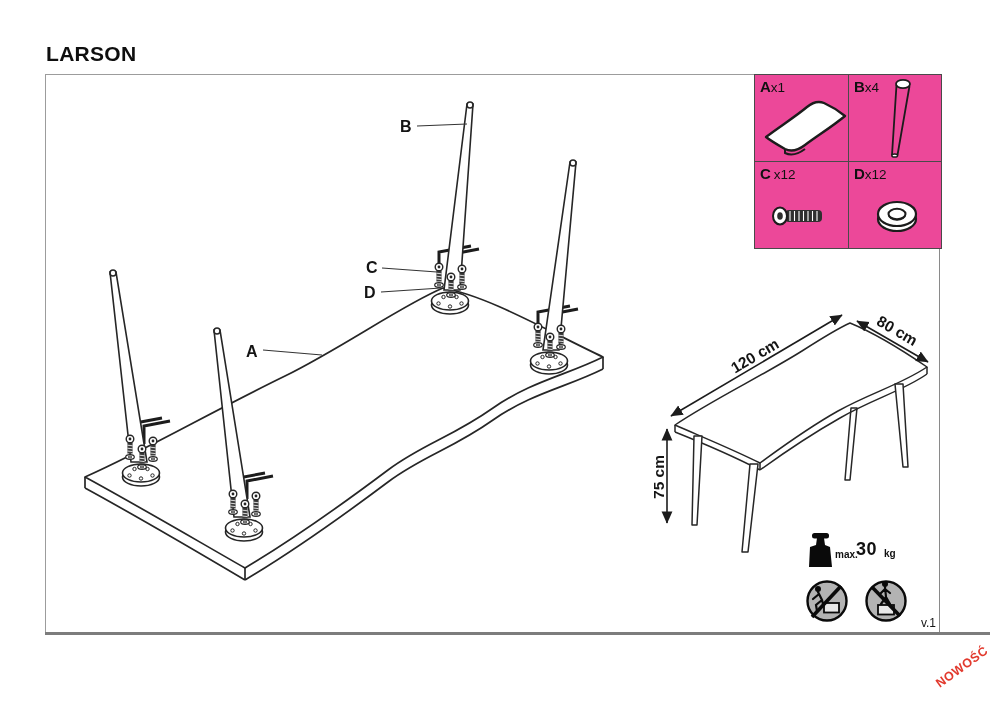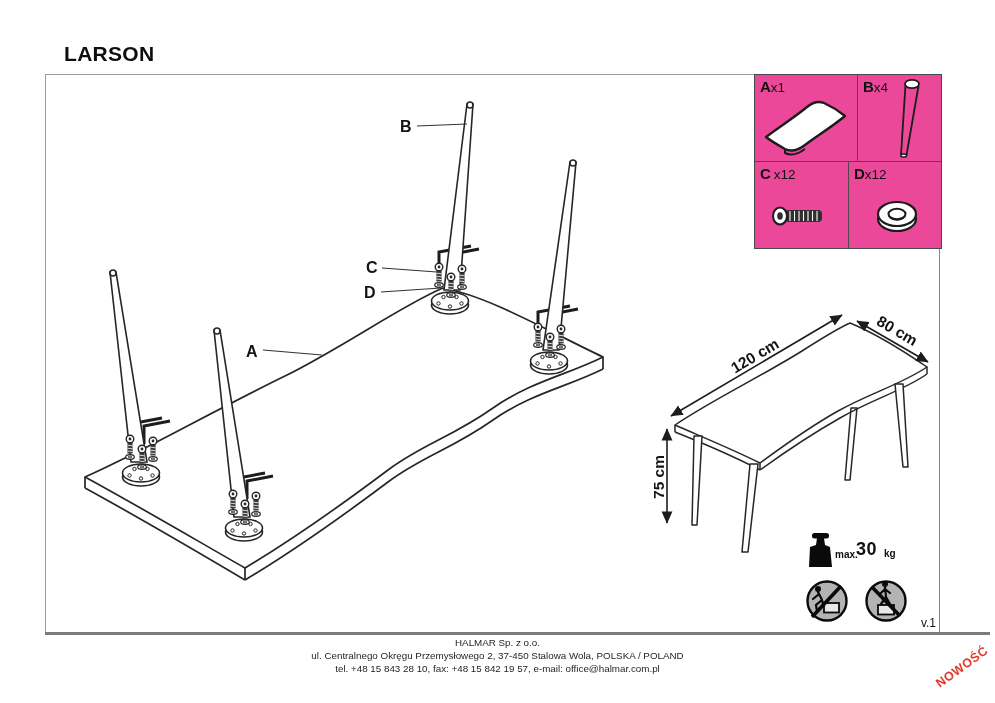--- a/index.html
+++ b/index.html
@@ -1,39 +1,39 @@
 <!DOCTYPE html>
 <html><head>
 <meta charset="utf-8">
 <style>
   html,body{margin:0;padding:0;background:#fff;}
   #page{
     position:relative;width:995px;height:703px;background:#ffffff;overflow:hidden;
     font-family:"Liberation Sans",sans-serif;color:#111;
   }
   #title{
-    position:absolute;left:64px;top:42px;font-size:21px;font-weight:bold;
+    position:absolute;left:46px;top:42px;font-size:21px;font-weight:bold;
     letter-spacing:.3px;color:#0e0e0e;
   }
   #main-box{
     position:absolute;left:45px;top:74px;width:893px;height:558px;
     border-top:1.5px solid #9c9c9c;border-left:1.5px solid #9c9c9c;border-right:1.5px solid #8a8a8a;
   }
   #bottom-rule{
     position:absolute;left:45px;top:632px;width:945px;height:2.5px;background:#7c7c7c;
   }
   #parts-box{
     position:absolute;left:754px;top:74px;width:186px;height:173px;
     border:1.5px solid #4a4a4a;background:#ec4899;
   }
   .pcell{position:absolute;width:93px;height:86px;}
   .pcell .plabel{position:absolute;left:5px;top:3px;font-size:15px;}
   .pletter{font-weight:bold;font-size:15px;}
   .pcount{font-weight:normal;font-size:13.5px;}
-  .cell-b{left:93px;top:0;border-left:1.3px solid #4a4a4a;margin-left:9px;}
+  .cell-b{left:93px;top:0;border-left:1.3px solid #4a4a4a;}
   .cell-c{left:0;top:86px;border-top:1.3px solid #4a4a4a;}
   .cell-d{left:93px;top:86px;border-left:1.3px solid #4a4a4a;border-top:1.3px solid #4a4a4a;}
   .icon-svg{position:absolute;left:0;top:0;}
   svg{display:block;}
   #artwork{position:absolute;left:0;top:0;pointer-events:none;}
   .lbl{position:absolute;font-size:16px;font-weight:bold;color:#141414;}
   .dim-text{position:absolute;font-size:15.5px;font-weight:bold;color:#141414;white-space:nowrap;
     transform:translate(-50%,-50%);}
   #dim-120{left:755px;top:356px;transform:translate(-50%,-50%) rotate(-30.5deg);}
   #dim-80{left:897px;top:331px;transform:translate(-50%,-50%) rotate(30deg);}
@@ -259,21 +259,16 @@
       </div>
       <svg class="icon-svg" width="93" height="86" viewBox="0 0 93 86">
         <ellipse cx="48" cy="57" rx="19" ry="12" fill="#fff" stroke="#1c1c1c" stroke-width="2.2"></ellipse>
         <ellipse cx="48" cy="52" rx="19" ry="12" fill="#fff" stroke="#1c1c1c" stroke-width="2.2"></ellipse>
         <ellipse cx="48" cy="52" rx="8.5" ry="5.2" fill="#fff" stroke="#1c1c1c" stroke-width="2"></ellipse>
         <path d="M39.5,52.8 a8.5,5.2 0 0 0 17,0" fill="none" stroke="#1c1c1c" stroke-width="1.4"></path>
       </svg>
     </div>
   </div>
 
-  <div id="footer">
-    <div>HALMAR Sp. z o.o.</div>
-    <div>ul. Centralnego Okręgu Przemysłowego 2, 37-450 Stalowa Wola, POLSKA / POLAND</div>
-    <div>tel. +48 15 843 28 10, fax: +48 15 842 19 57, e-mail: office@halmar.com.pl</div>
-  </div>
 
   <span id="badge" style="color: rgb(226, 58, 46);">NOWOŚĆ</span>
 
 </div>
 
 </body></html>

